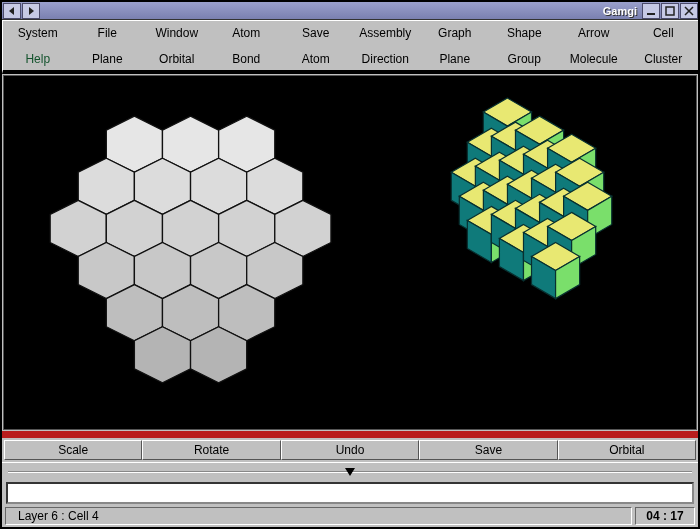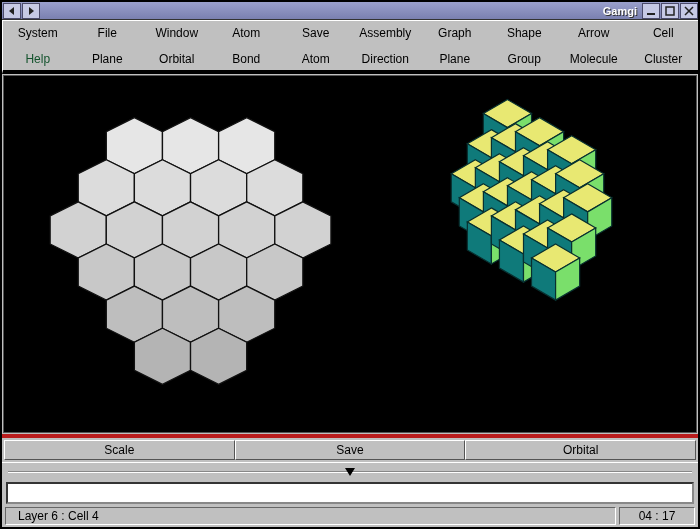--- a/index.html
+++ b/index.html
@@ -60,21 +60,21 @@
     background:#000;
     position:relative;
     border:1px solid #555;
     margin:1px;
     overflow:hidden;
   }
   .toolbar {
     display:flex;
     padding:2px;
     gap:0;
-    border-top:4px solid #b91c1c;
+    border-top:7px solid #b91c1c;
   }
   .tool-btn {
     flex:1;
     height:20px;
     background:#c0c0c0;
     border-top:1px solid #fff;
     border-left:1px solid #fff;
     border-right:1px solid #555;
     border-bottom:1px solid #555;
     font-size:12px;
@@ -111,21 +111,21 @@
     height:18px;
     background:#c0c0c0;
     border:1px solid #888;
     border-top-color:#666;border-left-color:#666;
     border-right-color:#fff;border-bottom-color:#fff;
     font-size:12px;
     display:flex;align-items:center;
     padding:0 6px;
   }
   .status-main { flex:1;padding-left:12px; }
-  .status-time { width:76px; justify-content:center; }
+  .status-time { width:60px; justify-content:center;font-weight:bold; }
 
   
 </style>
 </head>
 <body>
 
 <div class="window">
   <div class="titlebar">
     <div class="tb-left">
       <div class="tb-btn">
@@ -297,20 +297,22 @@
               <polygon points="126,140 150,154 150,182 126,168" fill="#0f7a7a"></polygon>
               <polygon points="150,154 174,140 174,168 150,182" fill="#7adf6b"></polygon>
             </g>
         </g>
       </g>
     </svg>
   </div>
 
   <div class="toolbar">
     <div class="tool-btn">Scale</div>
+    <div class="tool-btn">Rotate</div>
+    <div class="tool-btn">Undo</div>
     <div class="tool-btn">Save</div>
     <div class="tool-btn">Orbital</div>
   </div>
 
   <div class="slider-row">
     <div class="slider-track"></div>
     <div class="slider-thumb" style="left: 50%;"></div>
   </div>
 
   <div class="input-row">

